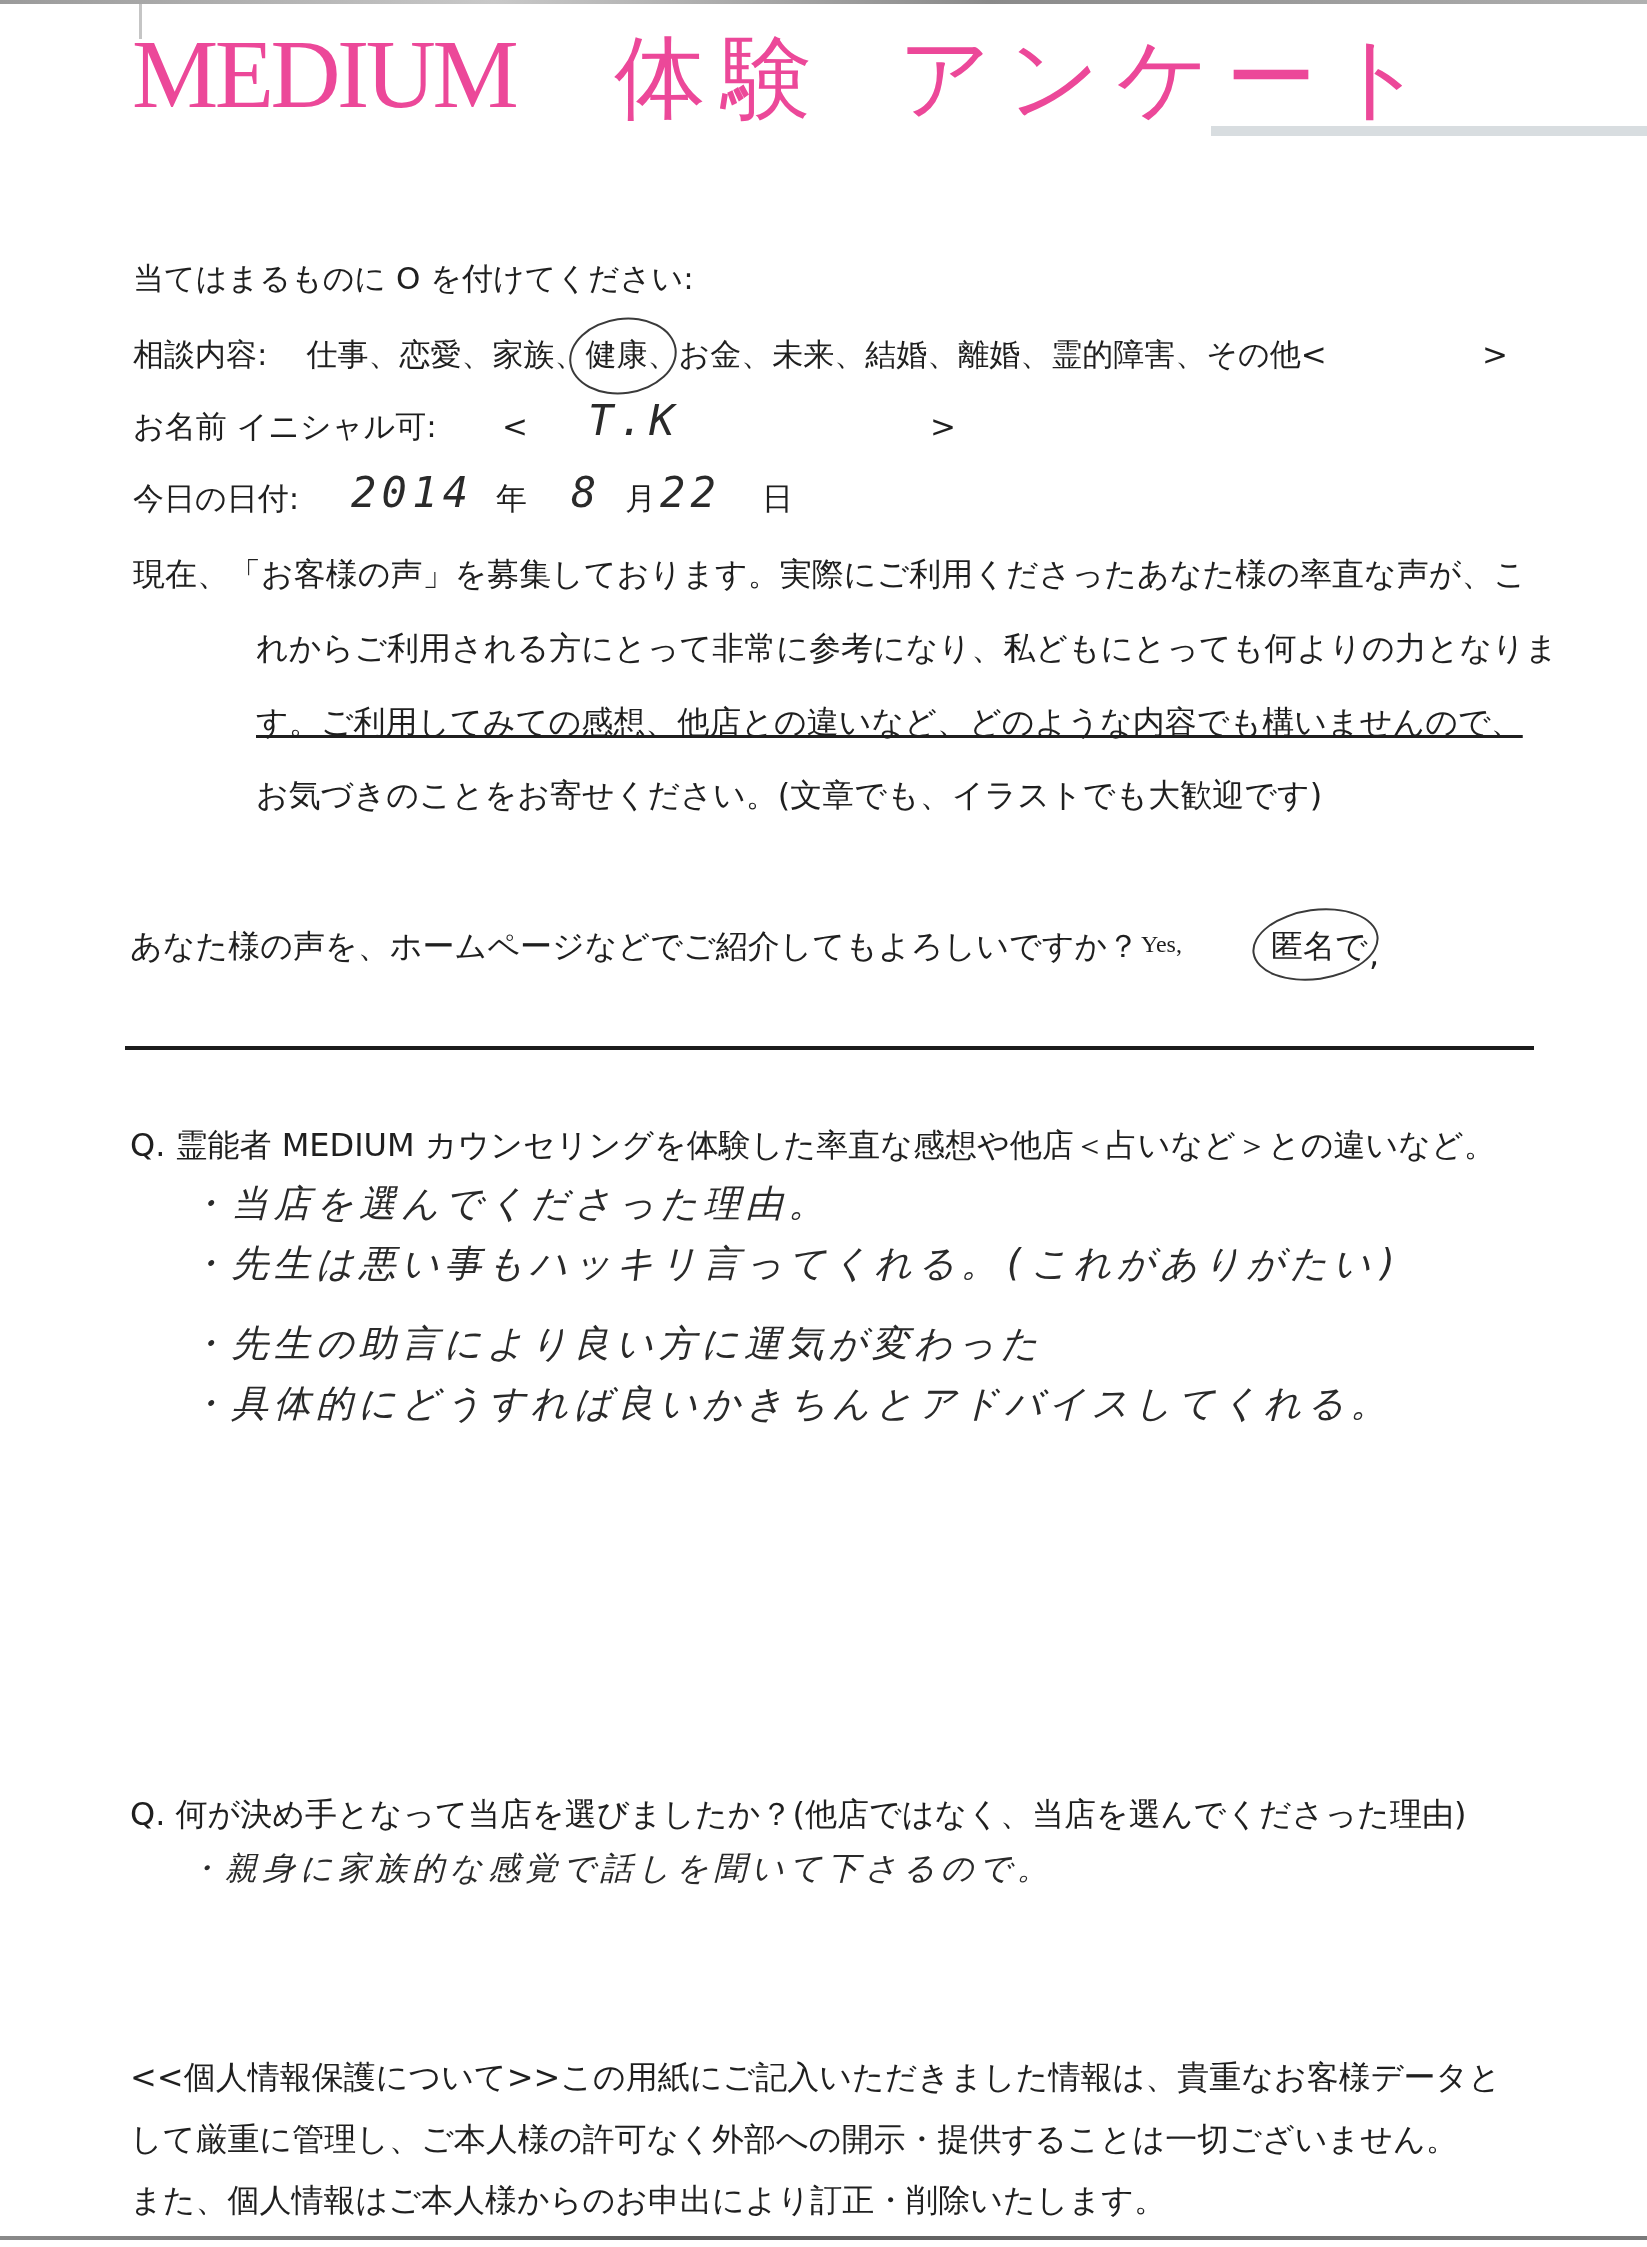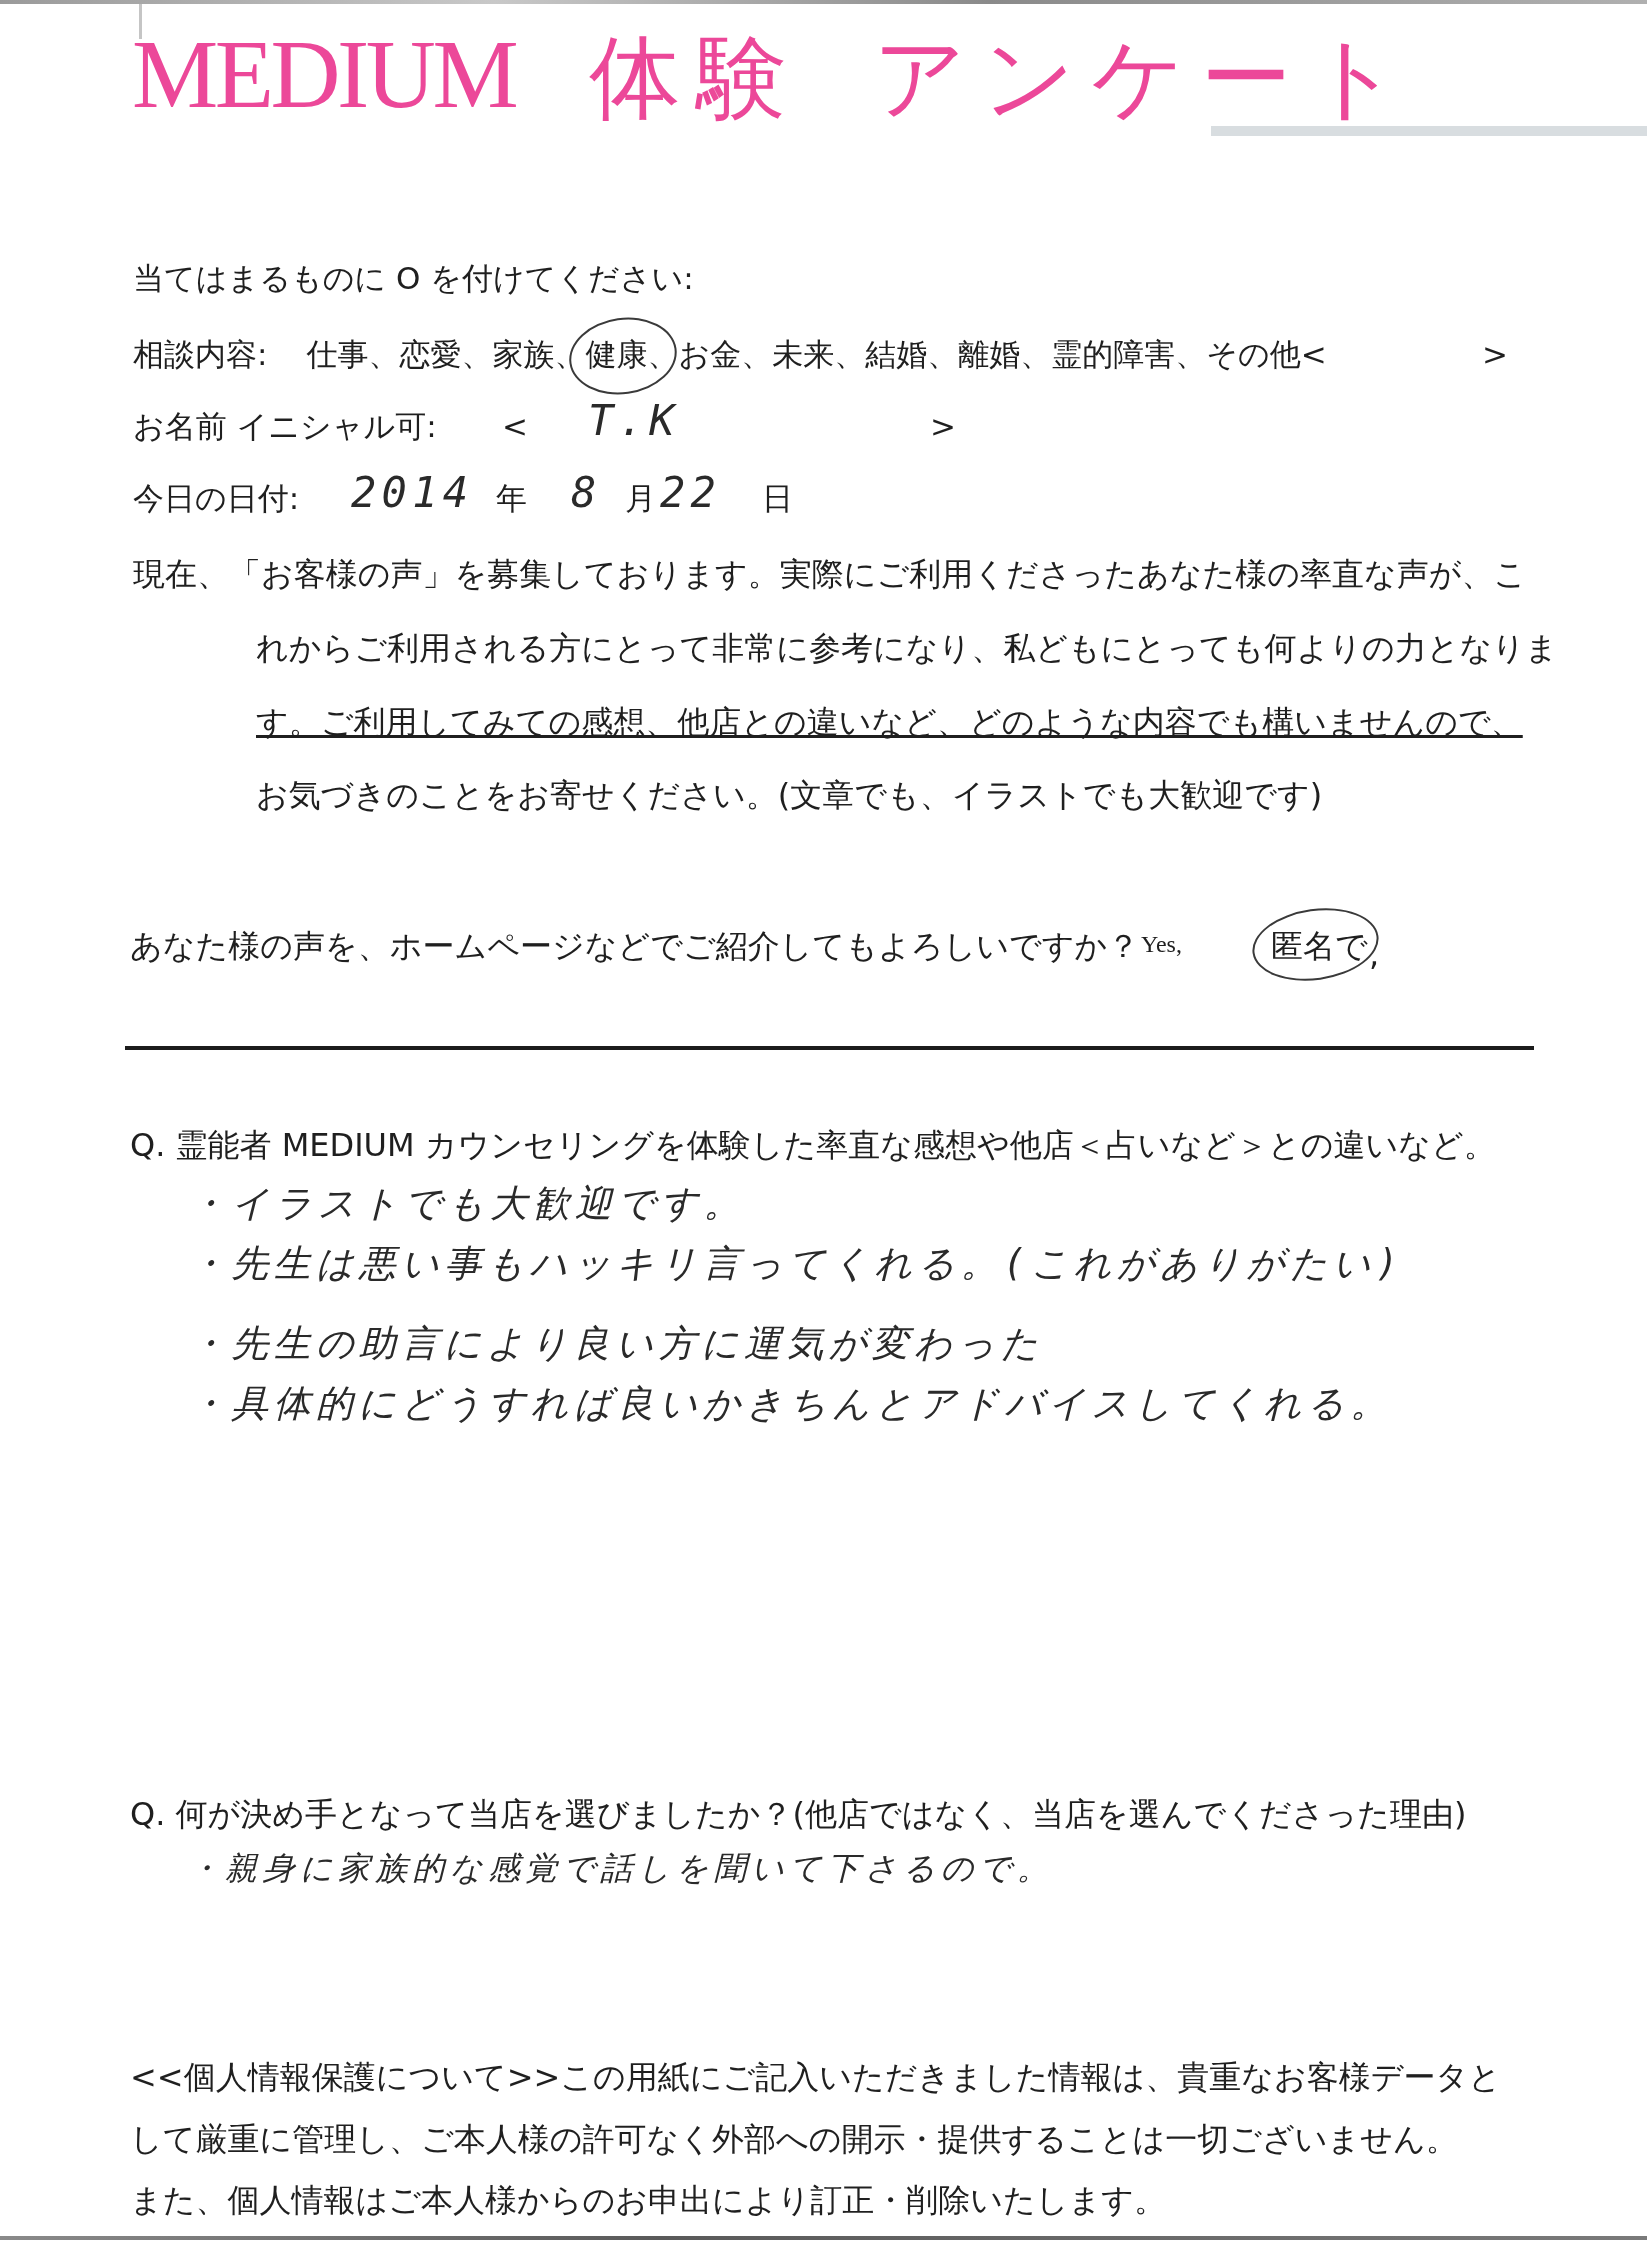--- a/index.html
+++ b/index.html
@@ -12,21 +12,21 @@
     position: absolute; left: 0; top: 0; width: 1648px; height: 3.5px;
     background: linear-gradient(90deg, #9a9a9a, #c8c8c8 30%, #8a8a8a 60%, #b0b0b0);
   }
   .scan-tick { position: absolute; left: 139px; top: 3.5px; width: 2.6px; height: 35px; background: #c5c5c5; }
   .title {
     position: absolute; left: 132px; top: 17.6px; height: 105px;
     display: flex; align-items: flex-end; white-space: nowrap;
     font-family: "Liberation Serif", "DejaVu Serif", serif;
     font-size: 97px; letter-spacing: -3.5px; color: #ec4899; line-height: 1;
   }
-  .title .jp { font-family: "DejaVu Sans", sans-serif; font-weight: 200; letter-spacing: 16px; font-size: 91px; margin-left: 74px; }
+  .title .jp { font-family: "DejaVu Sans", sans-serif; font-weight: 200; letter-spacing: 16px; font-size: 91px; margin-left: 99px; }
   .title .jp2 { margin-left: 70px; }
   .gray-rule { position: absolute; left: 1211px; top: 126px; width: 436px; height: 9.7px; background: #d8dde0; }
 
   .line { position: absolute; white-space: nowrap; font-family: "DejaVu Sans", sans-serif; font-size: 31px; color: #1f1f1f; line-height: 1; }
   .hand { font-family: "DejaVu Sans Mono", monospace; color: #2a2a2a; font-style: italic; letter-spacing: 5.3px; }
   .hand-big { font-size: 42px; }
   .circle {
     position: absolute; border: 2.6px solid #3a3a3a; border-radius: 50%;
     transform: rotate(-8deg);
   }
@@ -77,21 +77,21 @@
 
 <div class="line" style="left:130px; top:930px; font-size:32px;">あなた様の声を、ホームページなどでご紹介してもよろしいですか？</div>
 <div class="line" style="left:1141px; top:932px; font-family:'Liberation Serif',serif; font-size:24px;">Yes,</div>
 <div class="line" style="left:1271px; top:930px; font-family:'DejaVu Serif',serif; font-size:32px;">匿名で</div>
 <div class="line" style="left:1369px; top:938px; font-size:32px;">,</div>
 <div class="circle" style="left:1252px; top:909px; width:123px; height:67px;"></div>
 
 <div class="sep"></div>
 
 <div class="line" style="left:130px; top:1129px; font-size:32px;">Q. 霊能者 MEDIUM カウンセリングを体験した率直な感想や他店＜占いなど＞との違いなど。</div>
-<div class="line hand" style="left:189px; top:1185px; font-size:37px;">・イラストでも大歓迎です。</div>
+<div class="line hand" style="left:189px; top:1185px; font-size:37px;">・当店を選んでくださった理由。</div>
 <div class="line hand" style="left:189px; top:1245px; font-size:37px;">・先生は悪い事もハッキリ言ってくれる。(これがありがたい)</div>
 <div class="line hand" style="left:189px; top:1325px; font-size:37px;">・先生の助言により良い方に運気が変わった</div>
 <div class="line hand" style="left:189px; top:1385px; font-size:37px;">・具体的にどうすれば良いかきちんとアドバイスしてくれる。</div>
 
 <div class="line" style="left:130px; top:1798px; font-size:32px;">Q. 何が決め手となって当店を選びましたか？(他店ではなく、当店を選んでくださった理由)</div>
 <div class="line hand" style="left:188px; top:1852px; font-size:32px;">・親身に家族的な感覚で話しを聞いて下さるので。</div>
 
 <div class="line" style="left:130px; top:2061px; font-size:32px;">&lt;&lt;個人情報保護について&gt;&gt;この用紙にご記入いただきました情報は、貴重なお客様データと</div>
 <div class="line" style="left:130px; top:2123px; font-size:32px;">して厳重に管理し、ご本人様の許可なく外部への開示・提供することは一切ございません。</div>
 <div class="line" style="left:130px; top:2184px; font-size:32px;">また、個人情報はご本人様からのお申出により訂正・削除いたします。</div>

